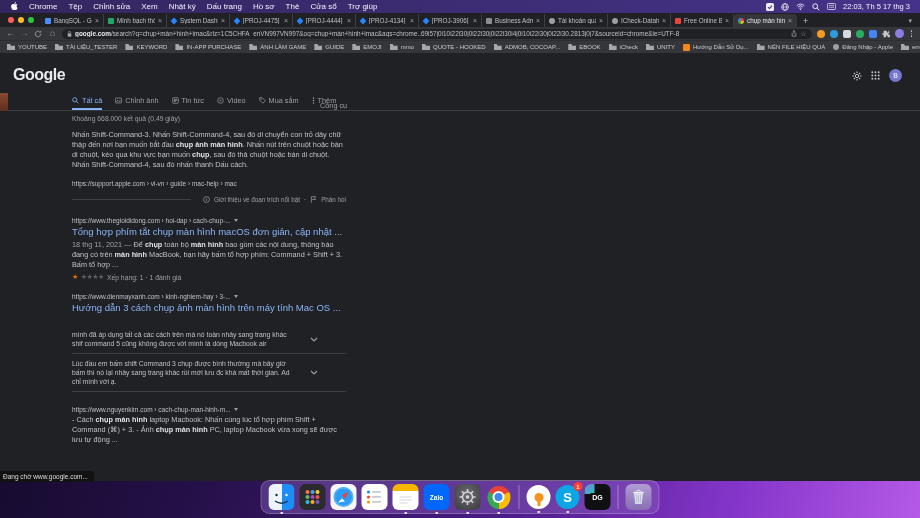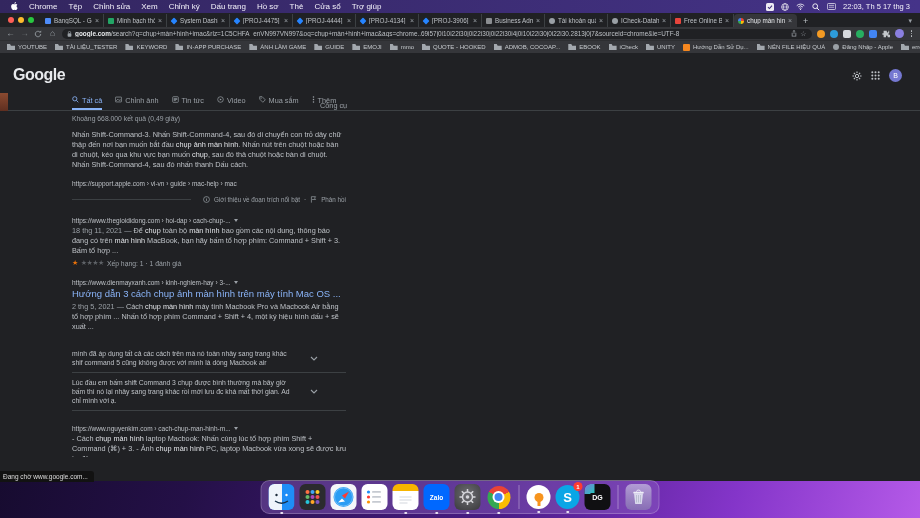--- a/index.html
+++ b/index.html
@@ -71,28 +71,28 @@
   .searchbox{position:absolute;left:67px;top:15px;width:277px;height:19px;background:#303134;
     border-radius:10px;display:flex;align-items:center;padding:0 9px;gap:5px}
   .query{flex:1;font-size:8px;color:#e8eaed;white-space:nowrap;overflow:hidden}
   .sb-clear{color:#9aa0a6;font-size:9px;line-height:9px}
   .sb-sep{width:1px;height:10px;background:#5f6368}
   .top-right{position:absolute;left:852px;top:16px;display:flex;align-items:center;gap:9px}
   .avatar{width:13px;height:13px;border-radius:50%;background:#7578d1;color:#fff;font-size:7px;
     display:flex;align-items:center;justify-content:center}
   .g-tabs{position:absolute;left:72px;top:43px;display:flex;gap:13px;align-items:flex-start;
     font-size:7.3px;color:#9aa0a6}
-  .g-tab{display:flex;gap:3px;padding-bottom:5px}
+  .g-tab{display:flex;align-items:center;gap:3px;padding-bottom:5px}
   .g-tab.active{color:#8ab4f8;border-bottom:2px solid #8ab4f8;padding-bottom:3px}
   .tools{position:absolute;left:320px;top:48px;font-size:7.3px;color:#9aa0a6}
   .g-divider{position:absolute;left:0;right:0;top:57px;height:1px;background:#3c4043}
   .results{position:absolute;left:72px;top:62px;width:274px}
   .stats{font-size:6.8px;color:#9aa0a6;margin-bottom:8px}
   .rich{font-size:7.3px;line-height:10px;color:#bdc1c6}
-  .rich .b{font-weight:normal;color:#e0e2e6}
+  .rich .b{font-weight:bold;color:#e0e2e6}
   .rich .d{color:#9aa0a6}
   .feat-snippet{margin-bottom:10px}
   .r-url{font-size:6.5px;color:#bdc1c6;margin-bottom:2px;display:flex;align-items:center;gap:3px;white-space:nowrap}
   .r-caret{width:0;height:0;border-left:2.5px solid transparent;border-right:2.5px solid transparent;
     border-top:3px solid #9aa0a6}
   .r-title{font-size:9.5px;color:#8ab4f8;margin-bottom:3px;white-space:nowrap}
   .feat-footer{display:flex;align-items:center;margin:9px 0 14px;font-size:6.3px;color:#9aa0a6;gap:4px}
   .feat-footer .rule{flex:1;height:1px;background:#3c4043;margin-right:8px}
   .result{margin-bottom:12px}
   .rating{display:flex;align-items:center;gap:3px;font-size:6.8px;color:#9aa0a6;margin-top:3px}
@@ -143,21 +143,21 @@
 <div class="menubar">
   <span class="apple">
     <svg width="8" height="9" viewBox="0 0 14 16">
         <path fill="#fff" d="M11.62 7.53c-.02-1.8 1.47-2.66 1.54-2.7-.84-1.23-2.15-1.4-2.61-1.42-1.11-.11-2.17.65-2.73.65-.56 0-1.43-.63-2.35-.62-1.21.02-2.33.7-2.95 1.79-1.26 2.18-.32 5.4.9 7.17.6.86 1.31 1.83 2.25 1.8.9-.04 1.24-.58 2.33-.58 1.09 0 1.4.58 2.35.56.97-.02 1.59-.88 2.18-1.75.69-1 .97-1.97.98-2.02-.02-.01-1.88-.72-1.9-2.88zM9.84 2.28c.5-.6.83-1.44.74-2.28-.71.03-1.58.48-2.09 1.08-.46.53-.87 1.38-.76 2.2.8.06 1.61-.4 2.11-1z"></path>
       </svg>
   </span>
   <span class="mi">Chrome</span>
     <span class="mi">Tệp</span>
     <span class="mi">Chỉnh sửa</span>
     <span class="mi">Xem</span>
-    <span class="mi">Chỉnh ký</span>
+    <span class="mi">Nhật ký</span>
     <span class="mi">Dấu trang</span>
     <span class="mi">Hồ sơ</span>
     <span class="mi">Thẻ</span>
     <span class="mi">Cửa sổ</span>
     <span class="mi">Trợ giúp</span>
   <div class="mb-right">
     <span>
         <svg width="8" height="8" viewBox="0 0 10 10">
           <rect width="10" height="10" rx="2" fill="#fff" opacity=".9"></rect>
           <path d="M2.5 5.2l1.8 1.8 3.2-3.6" stroke="#3d2d77" stroke-width="1.3" fill="none"></path>
@@ -484,35 +484,35 @@
             <path d="M2 9.5V1h6l-1.5 2L8 5H3" fill="none" stroke="#9aa0a6"></path>
           </svg>
         <span>Phản hồi</span>
       </div>
 
       <div class="result">
         <div class="r-url">
             <span>https://www.thegioididong.com › hoi-dap › cach-chup-...</span>
             <span class="r-caret"></span>
           </div>
+        <div class="r-title">Tổng hợp phím tắt chụp màn hình macOS đơn giản, cập nhật ...</div>
         <div class="rich"><span class="d">18 thg 11, 2021 — </span><span>Để </span><span class="b">chụp</span><span> toàn bộ </span><span class="b">màn hình</span><span> bao gồm các nội dung, thông báo đang có trên </span><span class="b">màn hình</span><span> MacBook, bạn hãy bấm tổ hợp phím: Command + Shift + 3. Bấm tổ hợp ...</span></div>
         <div class="rating">
           <span class="stars-on">★</span>
             <span class="stars-off">★★★★</span>
           <span>Xếp hạng: 1 · 1 đánh giá</span>
         </div>
       </div>
 
       <div class="result" style="margin-bottom:12px">
         <div class="r-url">
             <span>https://www.dienmayxanh.com › kinh-nghiem-hay › 3-...</span>
             <span class="r-caret"></span>
           </div>
         <div class="r-title">Hướng dẫn 3 cách chụp ảnh màn hình trên máy tính Mac OS ...</div>
-        <div class="rich"><span class="d">2 thg 5, 2021 — </span><span>Cách </span><span class="b">chụp màn hình</span><span> máy tính Macbook Pro và Macbook Air bằng tổ hợp phím ... Nhấn tổ hợp phím Command + Shift + 4, một ký hiệu hình dấu + sẽ xuất ...</span></div>
       </div>
       <div class="qa-group">
         <div class="qa-row">
           <span class="qa-text">mình đã áp dụng tất cả các cách trên mà nó toàn nhảy sang trang khác shif command 5 cũng không được với mình là dòng Macbook air</span>
           <svg class="qa-chev" width="8" height="5" viewBox="0 0 8 5">
               <path d="M1 1l3 3 3-3" stroke="#9aa0a6" fill="none" stroke-width="1.1"></path>
             </svg>
         </div>
         <div class="qa-row">
           <span class="qa-text">Lúc đầu em bấm shift Command 3 chụp được bình thường mà bây giờ bấm thì nó lại nhảy sang trang khác rồi mới lưu đc khá mất thời gian. Ad chỉ mình với ạ.</span>

